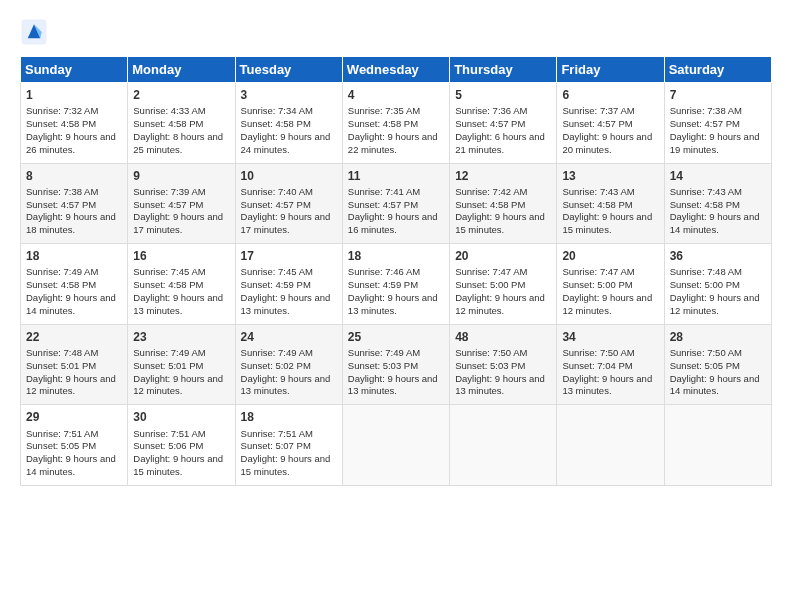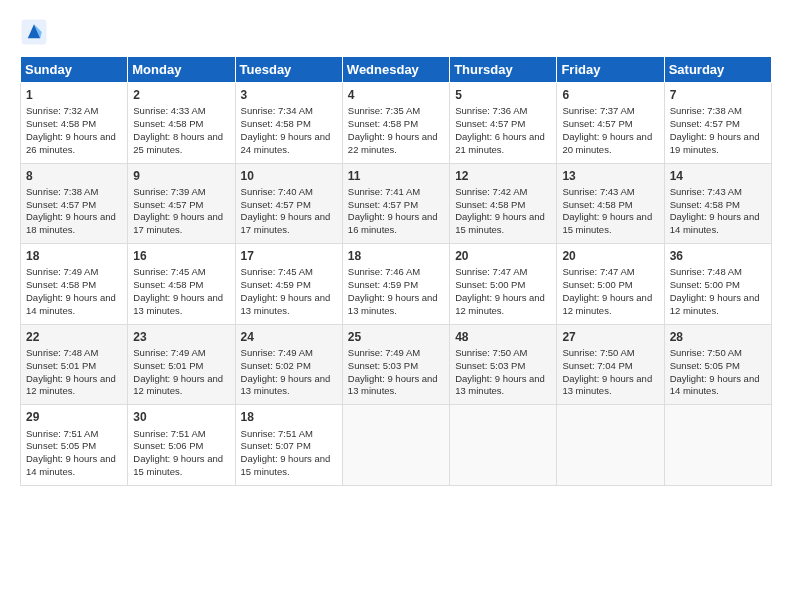--- a/index.html
+++ b/index.html
@@ -159,21 +159,21 @@
           <td><span class="day-number">20</span><span>Sunrise: 7:47 AM</span><br><span>Sunset: 5:00 PM</span><br><span>Daylight: 9 hours and 12 minutes.</span></td>
           <td><span class="day-number">20</span><span>Sunrise: 7:47 AM</span><br><span>Sunset: 5:00 PM</span><br><span>Daylight: 9 hours and 12 minutes.</span></td>
           <td><span class="day-number">36</span><span>Sunrise: 7:48 AM</span><br><span>Sunset: 5:00 PM</span><br><span>Daylight: 9 hours and 12 minutes.</span></td>
         </tr>
         <tr>
           <td><span class="day-number">22</span><span>Sunrise: 7:48 AM</span><br><span>Sunset: 5:01 PM</span><br><span>Daylight: 9 hours and 12 minutes.</span></td>
           <td><span class="day-number">23</span><span>Sunrise: 7:49 AM</span><br><span>Sunset: 5:01 PM</span><br><span>Daylight: 9 hours and 12 minutes.</span></td>
           <td><span class="day-number">24</span><span>Sunrise: 7:49 AM</span><br><span>Sunset: 5:02 PM</span><br><span>Daylight: 9 hours and 13 minutes.</span></td>
           <td><span class="day-number">25</span><span>Sunrise: 7:49 AM</span><br><span>Sunset: 5:03 PM</span><br><span>Daylight: 9 hours and 13 minutes.</span></td>
           <td><span class="day-number">48</span><span>Sunrise: 7:50 AM</span><br><span>Sunset: 5:03 PM</span><br><span>Daylight: 9 hours and 13 minutes.</span></td>
-          <td><span class="day-number">27</span><span>Sunrise: 7:50 AM</span><br><span>Sunset: 7:04 PM</span><br><span>Daylight: 9 hours and 13 minutes.</span></td>
+          <td><span class="day-number">34</span><span>Sunrise: 7:50 AM</span><br><span>Sunset: 7:04 PM</span><br><span>Daylight: 9 hours and 13 minutes.</span></td>
           <td><span class="day-number">28</span><span>Sunrise: 7:50 AM</span><br><span>Sunset: 5:05 PM</span><br><span>Daylight: 9 hours and 14 minutes.</span></td>
         </tr>
         <tr>
           <td><span class="day-number">29</span><span>Sunrise: 7:51 AM</span><br><span>Sunset: 5:05 PM</span><br><span>Daylight: 9 hours and 14 minutes.</span></td>
           <td><span class="day-number">30</span><span>Sunrise: 7:51 AM</span><br><span>Sunset: 5:06 PM</span><br><span>Daylight: 9 hours and 15 minutes.</span></td>
           <td><span class="day-number">18</span><span>Sunrise: 7:51 AM</span><br><span>Sunset: 5:07 PM</span><br><span>Daylight: 9 hours and 15 minutes.</span></td>
           <td class="cell-empty"></td>
           <td class="cell-empty"></td>
           <td class="cell-empty"></td>
           <td class="cell-empty"></td>

